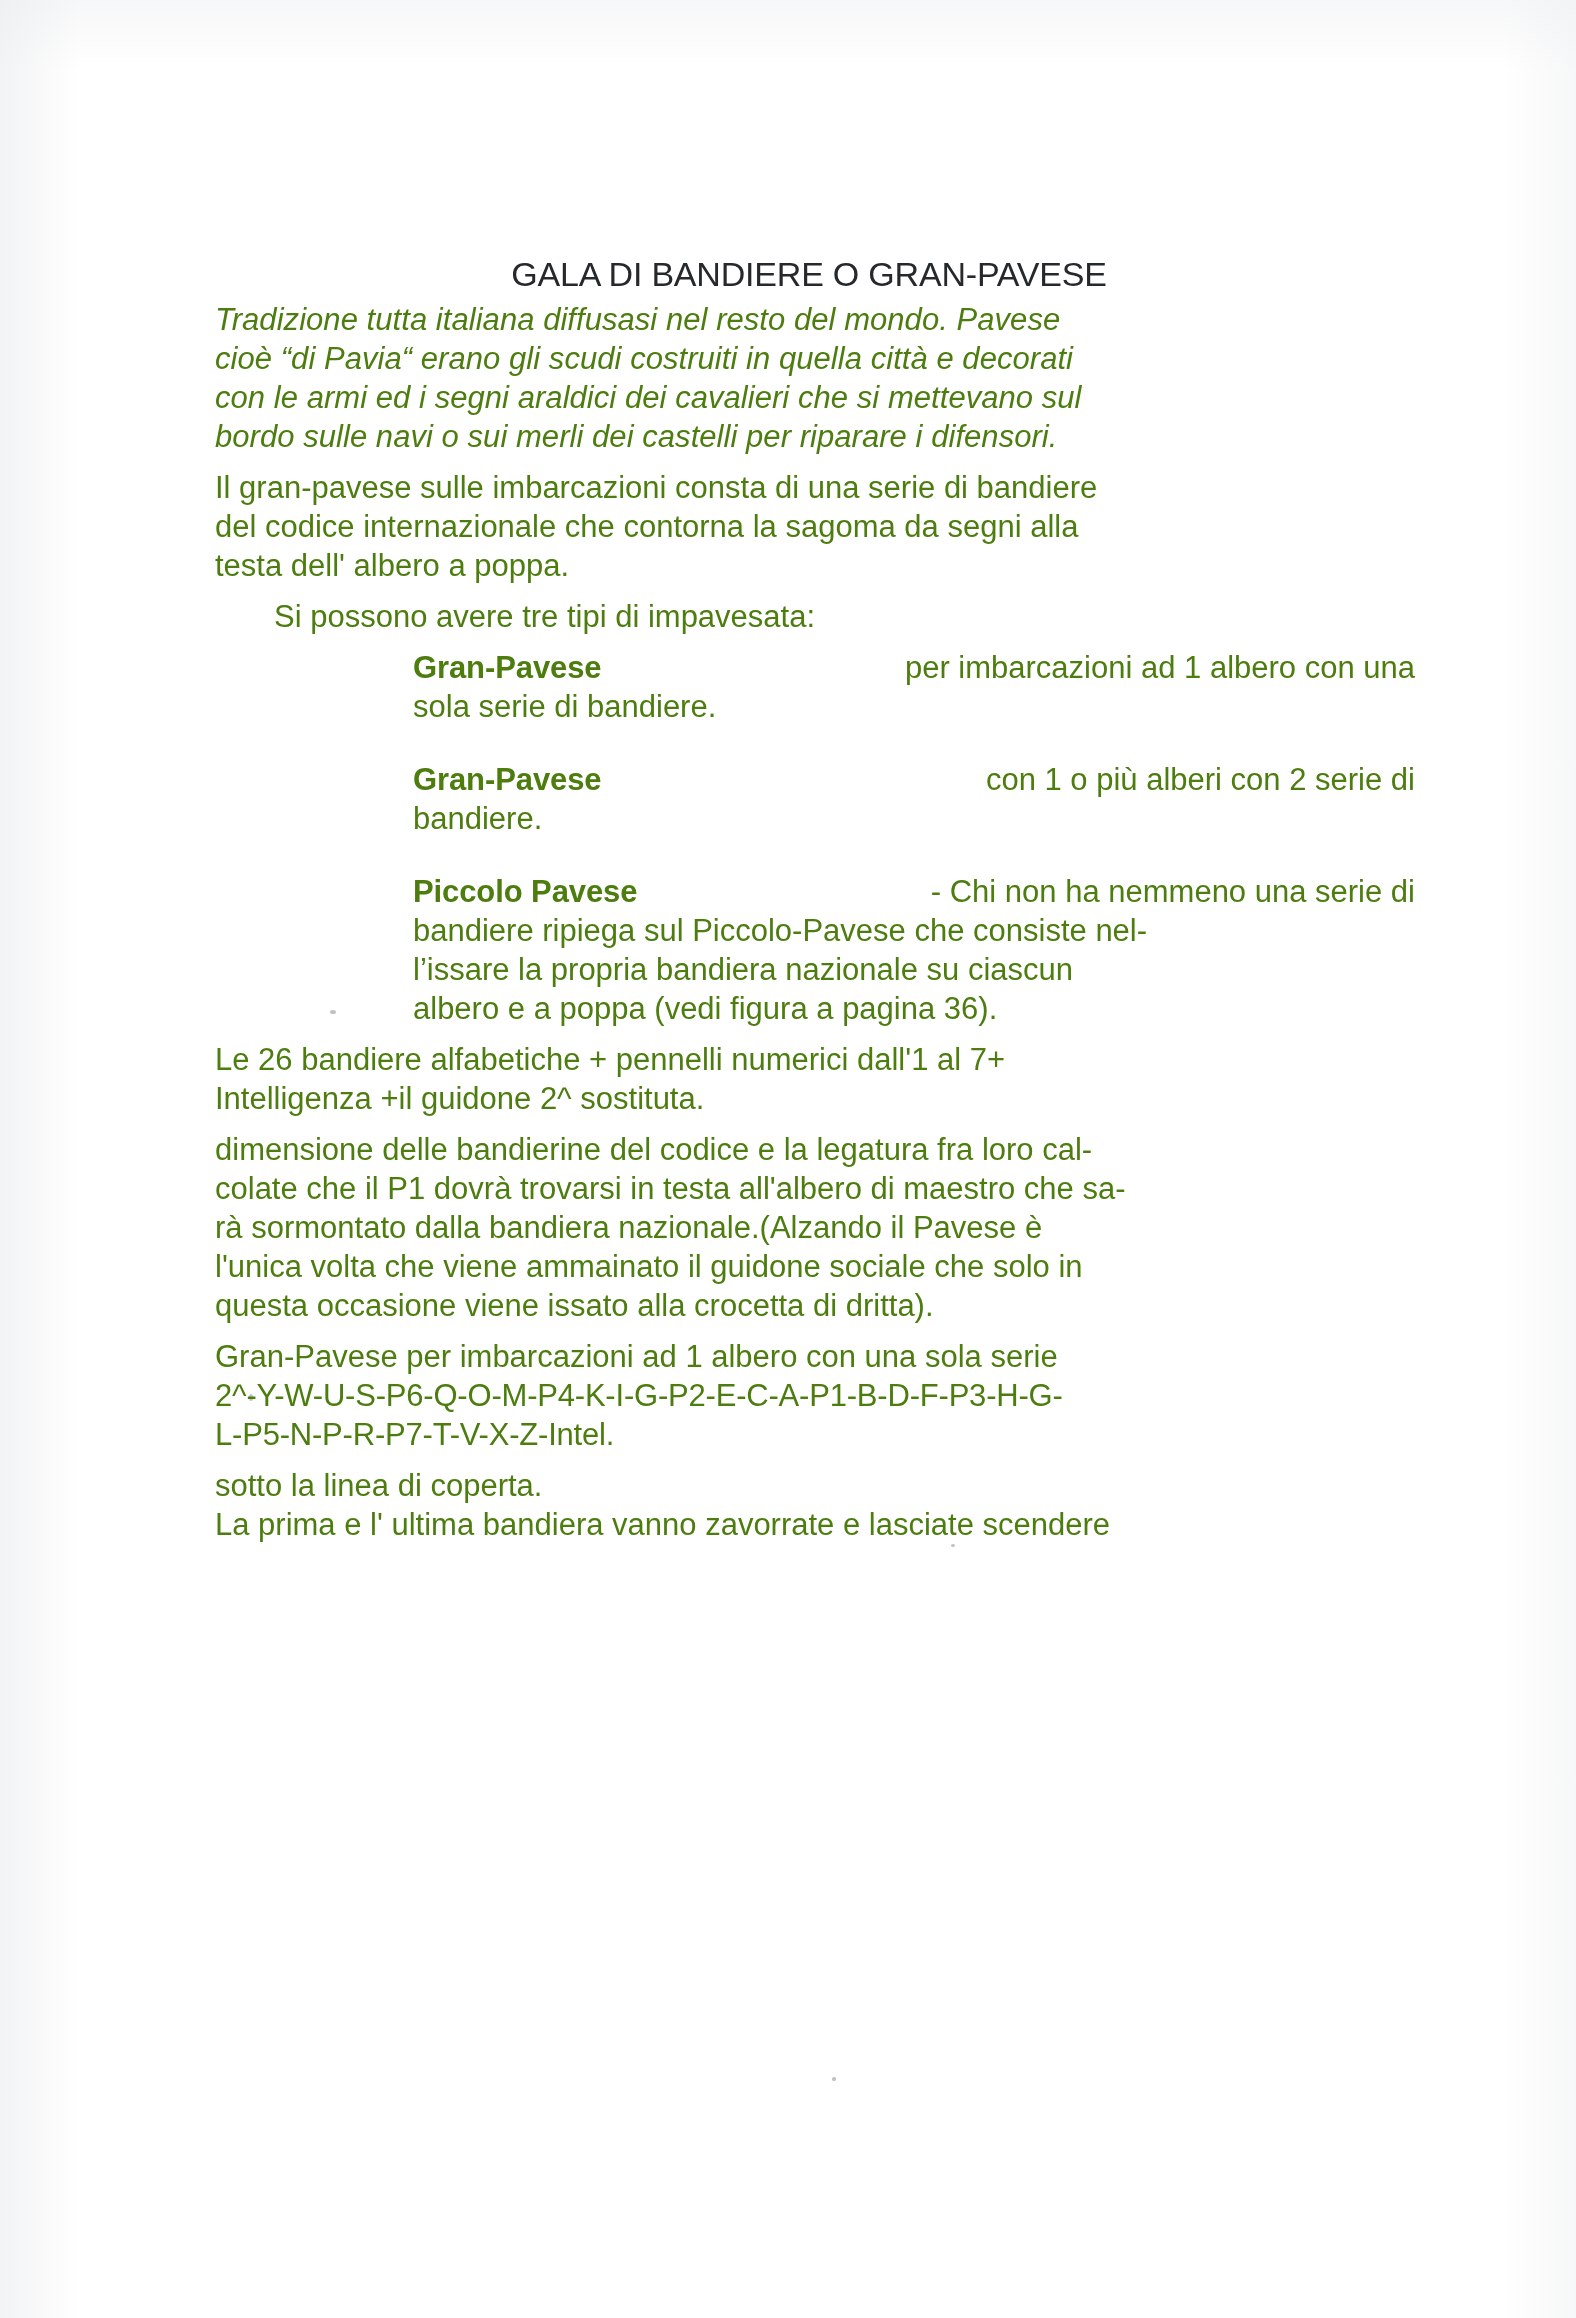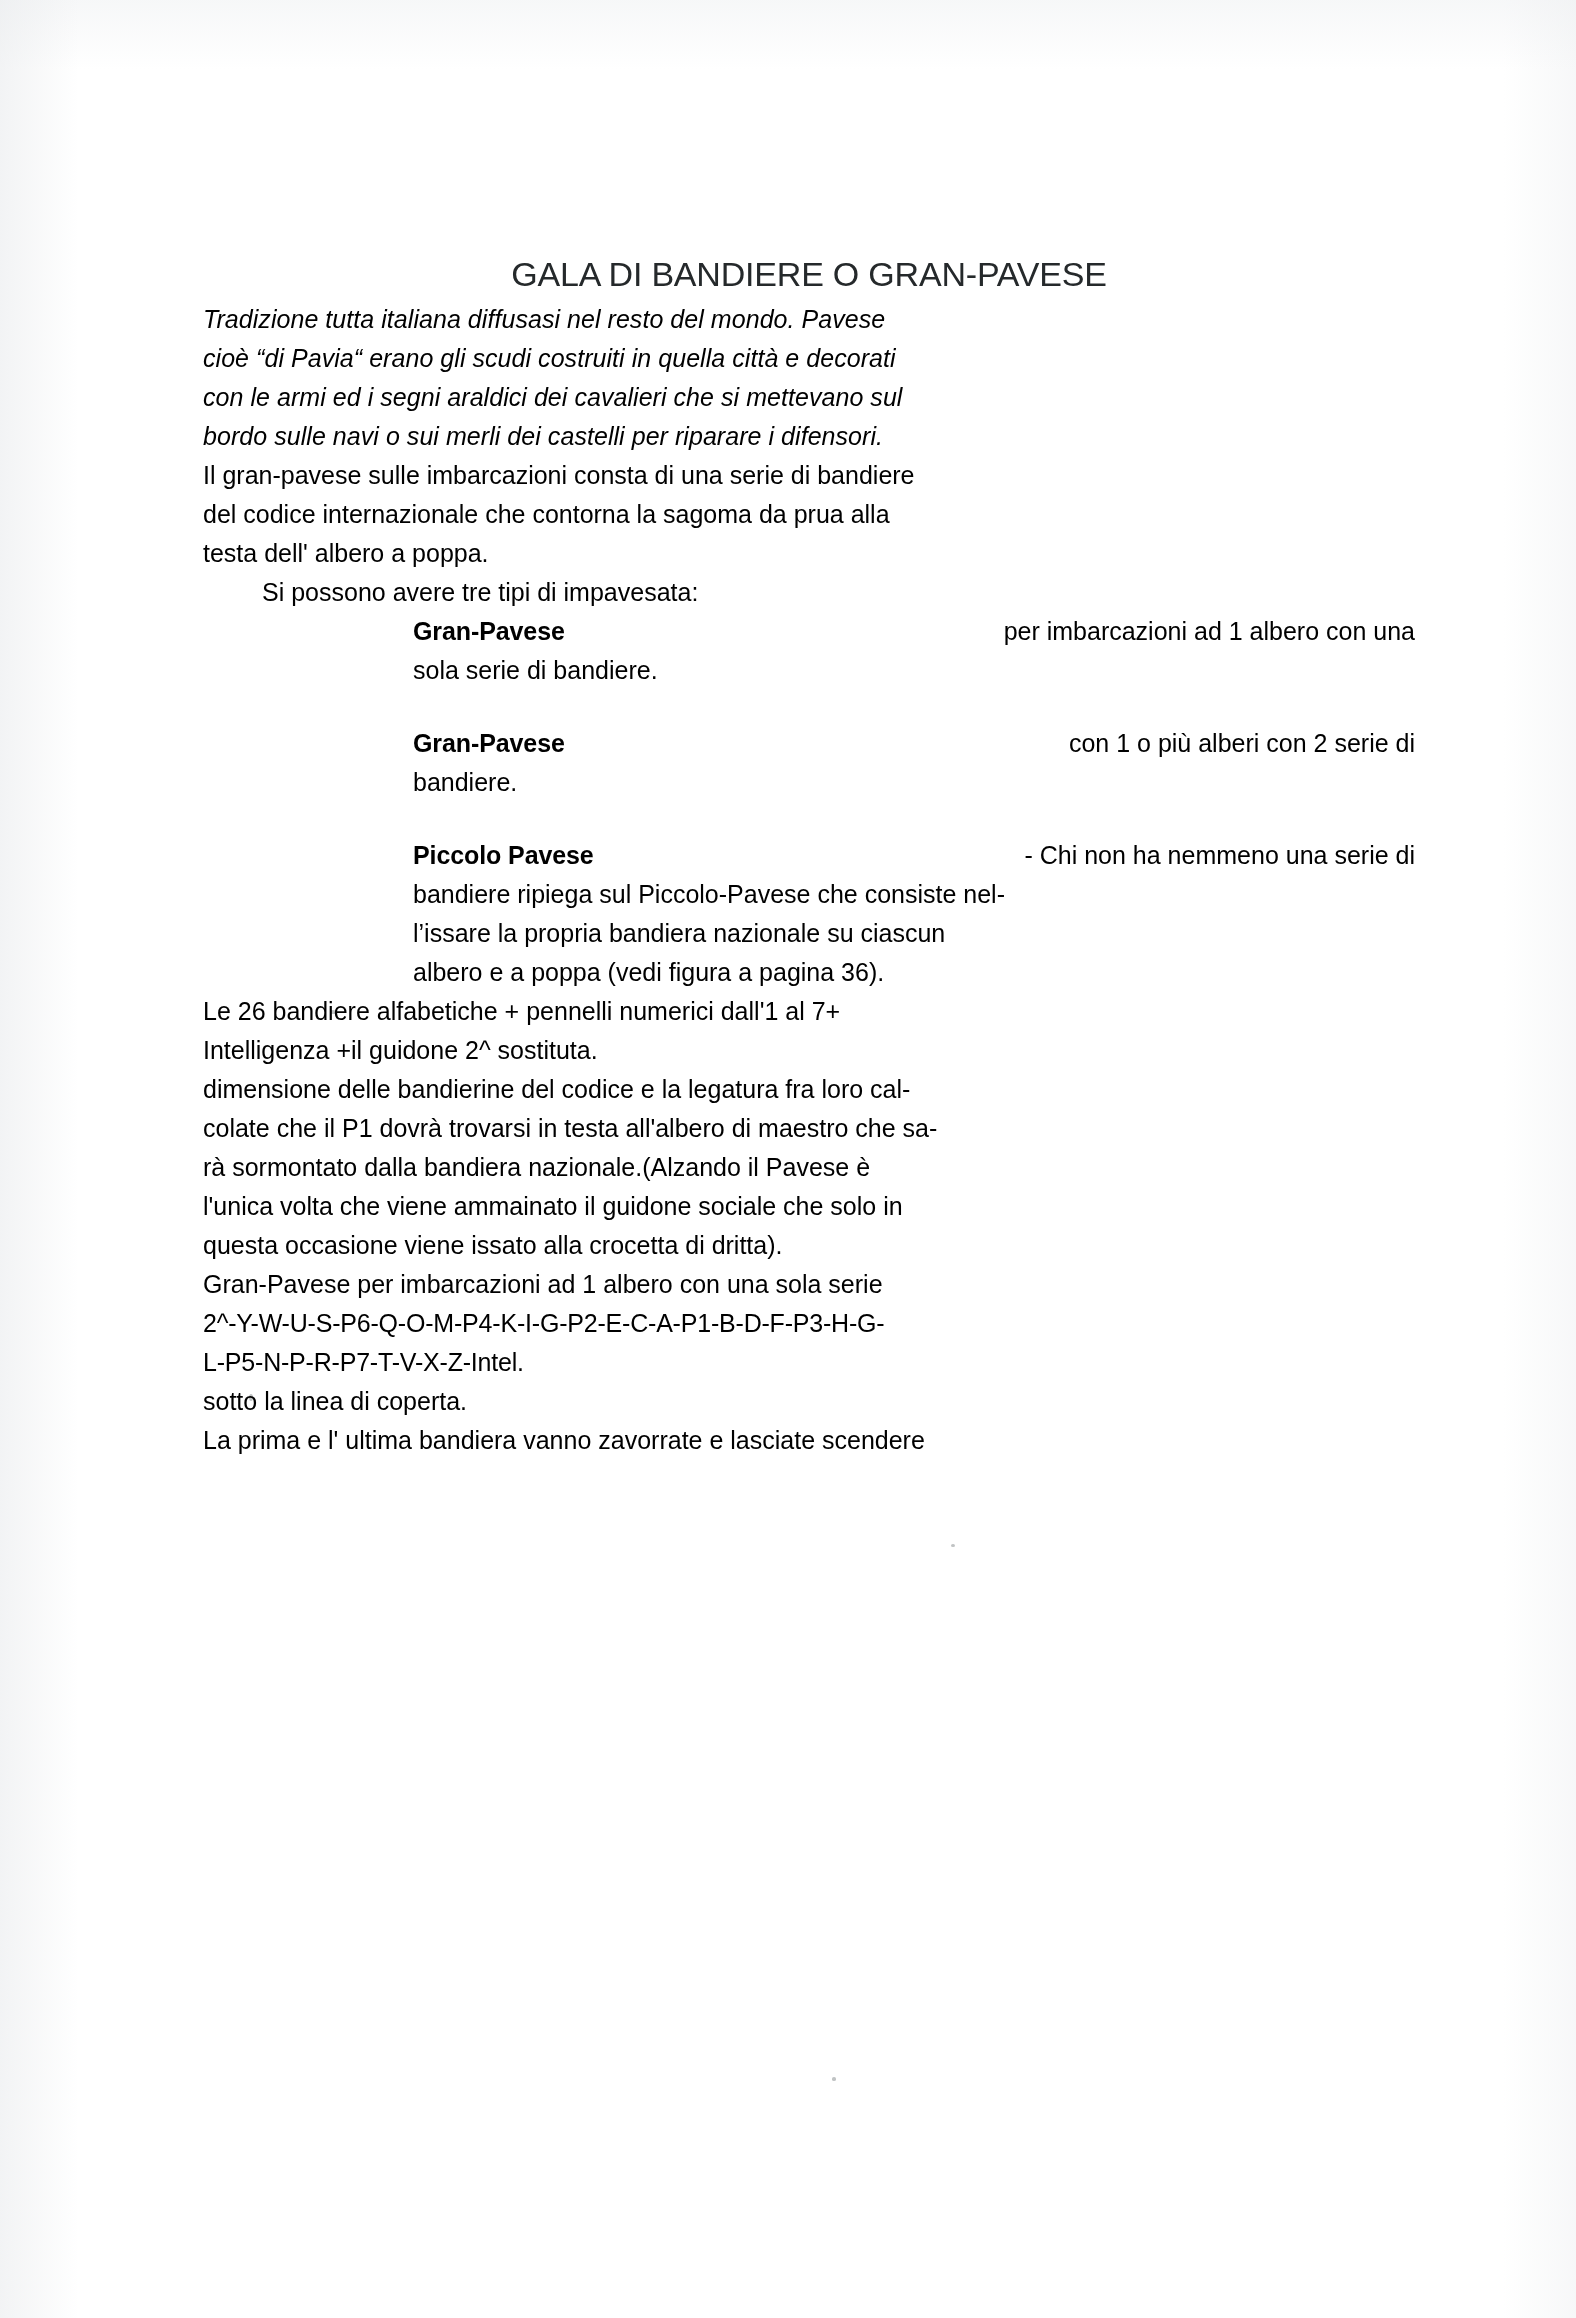--- a/index.html
+++ b/index.html
@@ -43,24 +43,24 @@
     font-weight: 400;
     letter-spacing: -0.2px;
     color: #25292b;
     margin: 0;
     padding-top: 257px;
     line-height: 1.0;
   }
 
   
   .blk {
-    font-size: 25px;
+    font-size: 31px;
     line-height: 39px;
-    color: #000000;
-    margin: 0;
+    color: #4d7c0f;
+    margin: 12px;
   }
   .blk.italic {
     font-style: italic;
     letter-spacing: 0.05px;
   }
   .line { display: block; white-space: nowrap; }
 
   
   .jline {
     display: flex;
@@ -117,21 +117,21 @@
       <span class="jline">
         <span>con le armi ed i segni araldici dei cavalieri che si mettevano sul</span>
       </span>
       <span class="jline last">
         <span>bordo sulle navi o sui merli dei castelli per riparare i difensori.</span>
       </span>
     </div>
 
     <div class="blk">
       <span class="line">Il gran-pavese sulle imbarcazioni consta di una serie di bandiere</span>
-      <span class="line">del codice internazionale che contorna la sagoma da prua alla</span>
+      <span class="line">del codice internazionale che contorna la sagoma da segni alla</span>
       <span class="line">testa dell' albero a poppa.</span>
     </div>
 
     <div class="blk indent-small">
       <span class="line">Si possono avere tre tipi di impavesata:</span>
     </div>
 
     <div class="blk indent-block">
       <span class="jline">
         <b>Gran-Pavese</b>

